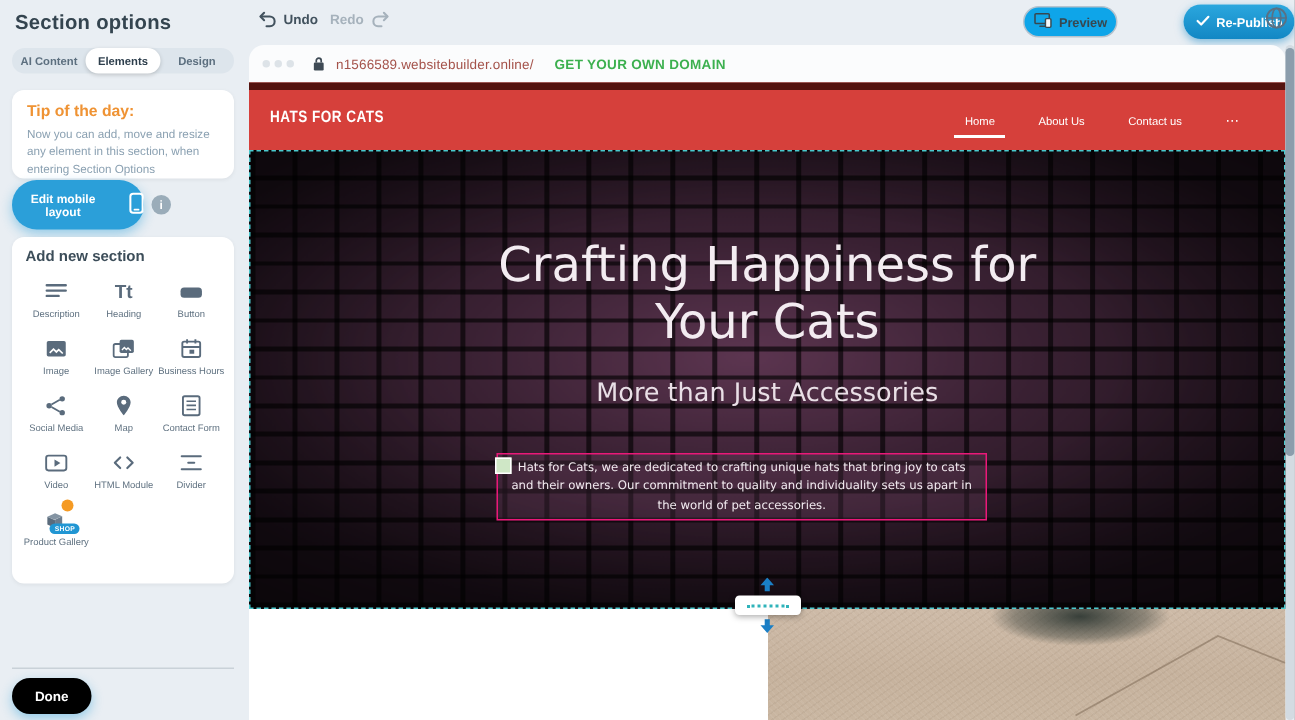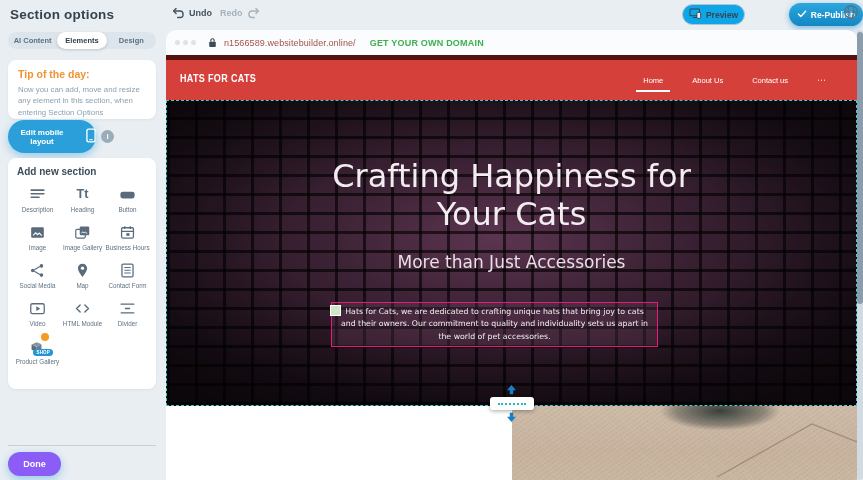--- a/index.html
+++ b/index.html
@@ -28,21 +28,21 @@
   .add-card{left:8px;top:158px;width:148px;height:231px;background:#fff;border-radius:8px;box-shadow:0 1px 3px rgba(0,0,0,.06);}
   .add-title{left:17px;top:166px;font-size:10px;font-weight:bold;color:#3c4d59;}
   .el-grid{left:15px;top:183px;width:135px;display:grid;grid-template-columns:45px 45px 45px;grid-auto-rows:38px;}
   .el-cell{display:flex;flex-direction:column;align-items:center;padding-top:2px;}
   .el-ic{width:19px;height:19px;color:#5a6b7c;position:relative;}
   .el-ic svg{display:block;width:19px;height:19px;}
   .el-lb{margin-top:2px;font-size:6.3px;line-height:1.3;color:#5f7180;text-align:center;}
   .pg-new{position:absolute;top:-4px;right:-2px;width:8px;height:8px;border-radius:50%;background:#f59a23;}
   .pg-shop{position:absolute;bottom:0px;right:-6px;background:#2196d3;color:#fff;font-size:4.5px;font-weight:bold;padding:1px 3px;border-radius:4px;letter-spacing:.2px;}
   .sb-divider{left:8px;top:445px;width:148px;height:1px;background:#c9d1d8;}
-  .btn-done{left:8px;top:452px;width:53px;height:24px;border-radius:12px;background:#8b5cf6;box-shadow:0 3px 8px rgba(43,159,217,.45);color:#fff;font-size:9px;font-weight:bold;display:flex;align-items:center;justify-content:center;}
+  .btn-done{left:8px;top:452px;width:53px;height:24px;border-radius:12px;background:#000000;box-shadow:0 3px 8px rgba(43,159,217,.45);color:#fff;font-size:9px;font-weight:bold;display:flex;align-items:center;justify-content:center;}
 
   
   .preview{left:166px;top:30px;width:697px;height:450px;}
   .browser-bar{left:0;top:0;width:691px;height:25px;background:#fbfcfd;border-radius:10px 10px 0 0;display:flex;align-items:center;}
   .dot{width:5px;height:5px;border-radius:50%;background:#dde3e8;margin-right:3px;}
   .dot:first-child{margin-left:9px;}
   .lock{margin-left:9px;display:flex;}
   .url{margin-left:7px;font-size:9px;color:#a4524a;letter-spacing:.1px;}
   .domain-cta{margin-left:14px;font-size:9px;font-weight:bold;color:#3cb04f;letter-spacing:.2px;}
 

